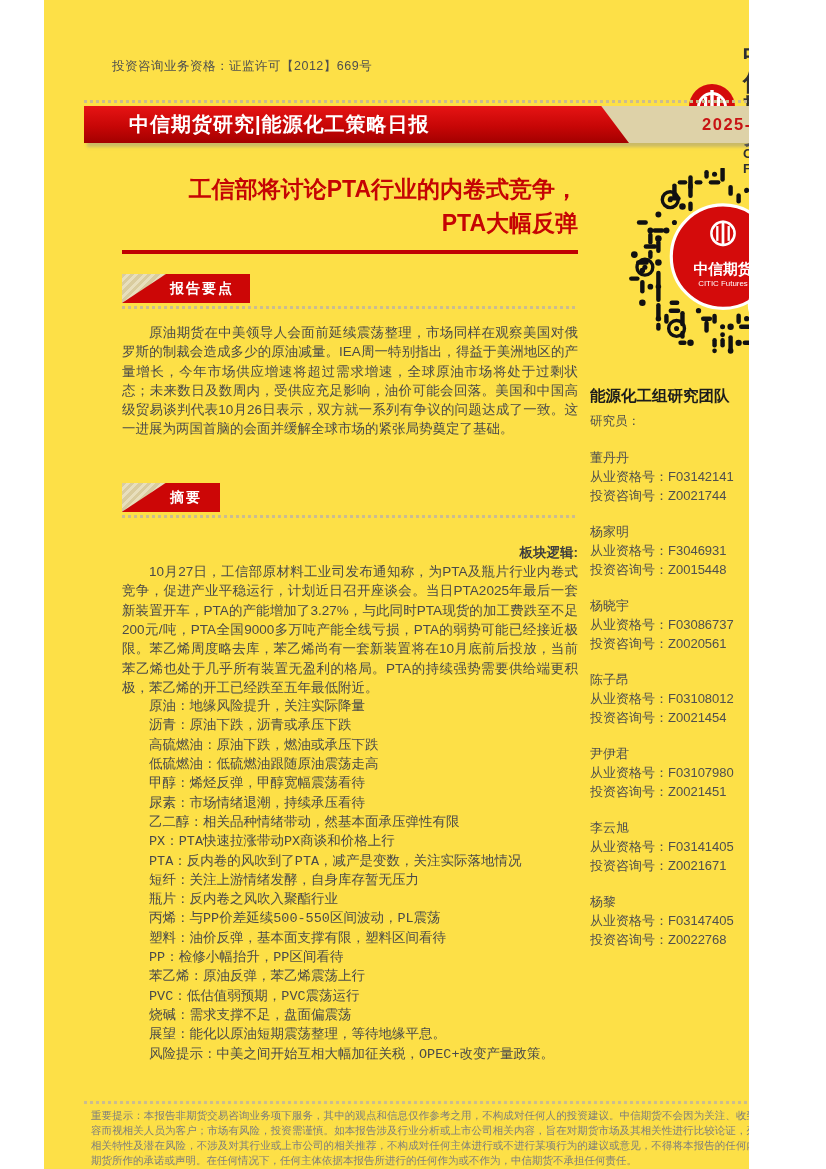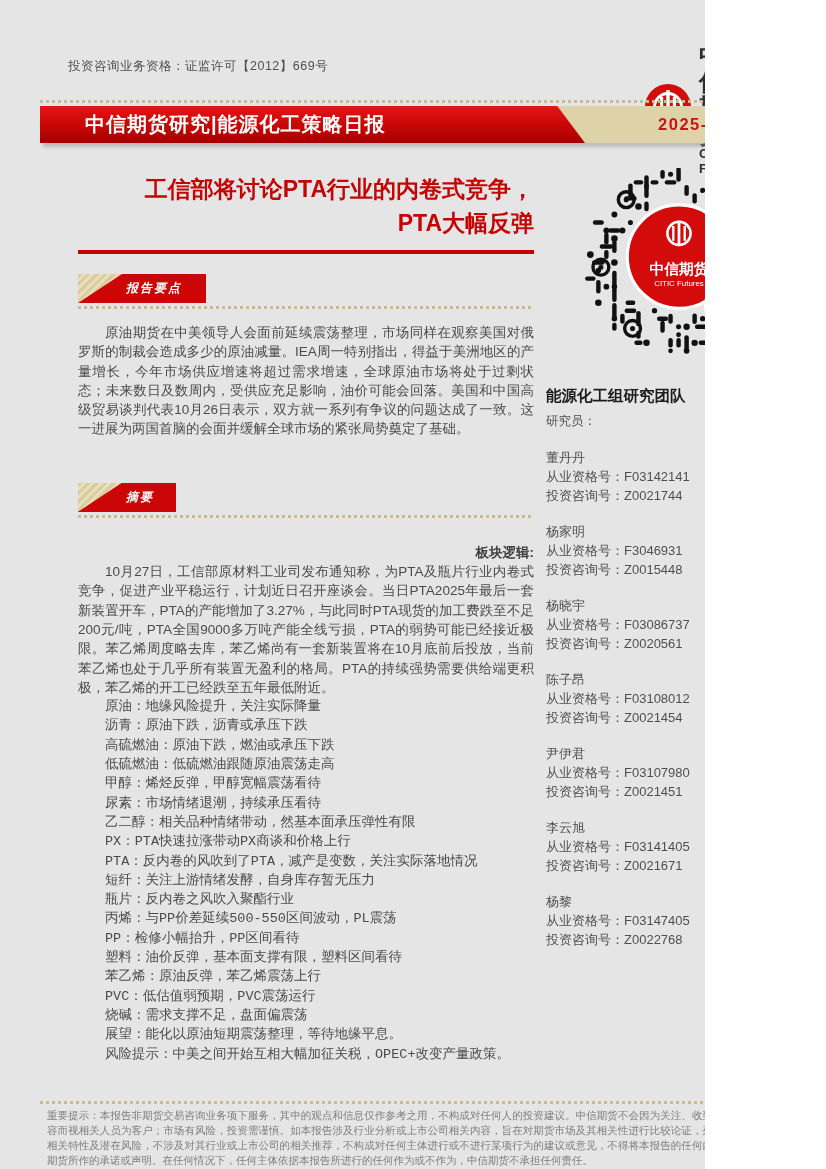--- a/index.html
+++ b/index.html
@@ -1,17 +1,17 @@
 <!DOCTYPE html>
 <html><head>
 <meta charset="utf-8">
 <style>
   html,body{margin:0;padding:0;background:#fff;}
-  .page{position:relative;width:705px;height:1169px;background:#e5e5e5;
-        font-family:"Liberation Sans","DejaVu Sans",sans-serif;overflow:hidden;}
+  .page{position:relative;width:705px;height:1169px;background:#fde047;
+        font-family:"Liberation Sans","DejaVu Sans",sans-serif;overflow:hidden;margin-left:44px;}
 
   
   .qual{position:absolute;left:68px;top:58px;font-size:12.5px;color:#4f4f4f;letter-spacing:.5px;}
   .logo{position:absolute;left:644px;top:42px;display:flex;align-items:center;gap:7px;}
   .logo-cn{font-size:25px;font-weight:bold;color:#2f2f2f;letter-spacing:2px;line-height:26px;}
   .logo-en{font-size:13px;font-weight:bold;color:#2f2f2f;line-height:15px;}
 
   .dotline{height:3px;background-image:repeating-linear-gradient(90deg,#cbbc90 0 3px,transparent 3px 6px);}
   .dot-top{position:absolute;left:40px;top:100px;width:772px;}
 
@@ -29,21 +29,21 @@
   .main{position:absolute;left:78px;top:172px;width:456px;color:#4a4a4a;
         font-size:13.5px;line-height:19.3px;text-align:justify;}
   .doc-title{color:#c50404;font-size:23px;font-weight:bold;line-height:34px;text-align:right;}
   .rule{height:4px;background:#bf0202;margin-top:10px;}
   .badge{position:relative;margin-top:20px;height:29px;background:#cc0606;}
   .badge.w1{width:128px;} .badge.w2{width:86px;padding-left:12px;}
   .badge .tri{position:absolute;left:0;top:0;width:44px;height:29px;
         background:repeating-linear-gradient(135deg,#d9cc9f 0 3px,#e8dfbd 3px 6px);
         clip-path:polygon(0 0,100% 0,0 100%);}
   .badge .label{position:absolute;left:48px;top:0;line-height:29px;color:#fff;
-        font-size:12px;font-weight:bold;letter-spacing:2px;white-space:nowrap;font-style:italic;}
+        font-size:14px;font-weight:bold;letter-spacing:2px;white-space:nowrap;}
   .badge-dot{margin-top:3px;}
   .para{margin-top:14px;text-indent:2em;}
   .sum-badge{margin-top:44px;}
   .sec-label{margin-top:25px;font-weight:bold;color:#3e3e3e;text-align:right;}
   .items{margin-left:2em;text-align:left;font-family:Liberation Mono, monospace;}
   .item{white-space:nowrap;}
 
   
   .side{position:absolute;left:546px;top:168px;width:266px;color:#4f4f4f;
         font-size:13px;line-height:19px;}
@@ -119,22 +119,22 @@
       <div class="item">高硫燃油：原油下跌，燃油或承压下跌</div>
       <div class="item">低硫燃油：低硫燃油跟随原油震荡走高</div>
       <div class="item">甲醇：烯烃反弹，甲醇宽幅震荡看待</div>
       <div class="item">尿素：市场情绪退潮，持续承压看待</div>
       <div class="item">乙二醇：相关品种情绪带动，然基本面承压弹性有限</div>
       <div class="item">PX：PTA快速拉涨带动PX商谈和价格上行</div>
       <div class="item">PTA：反内卷的风吹到了PTA，减产是变数，关注实际落地情况</div>
       <div class="item">短纤：关注上游情绪发酵，自身库存暂无压力</div>
       <div class="item">瓶片：反内卷之风吹入聚酯行业</div>
       <div class="item">丙烯：与PP价差延续500-550区间波动，PL震荡</div>
+      <div class="item">塑料：油价反弹，基本面支撑有限，塑料区间看待</div>
       <div class="item">PP：检修小幅抬升，PP区间看待</div>
-      <div class="item">塑料：油价反弹，基本面支撑有限，塑料区间看待</div>
       <div class="item">苯乙烯：原油反弹，苯乙烯震荡上行</div>
       <div class="item">PVC：低估值弱预期，PVC震荡运行</div>
       <div class="item">烧碱：需求支撑不足，盘面偏震荡</div>
       <div class="item">展望：能化以原油短期震荡整理，等待地缘平息。</div>
       <div class="item">风险提示：中美之间开始互相大幅加征关税，OPEC+改变产量政策。</div>
     </div>
   </div>
 
   <div class="side">
     <div class="qr-wrap">

